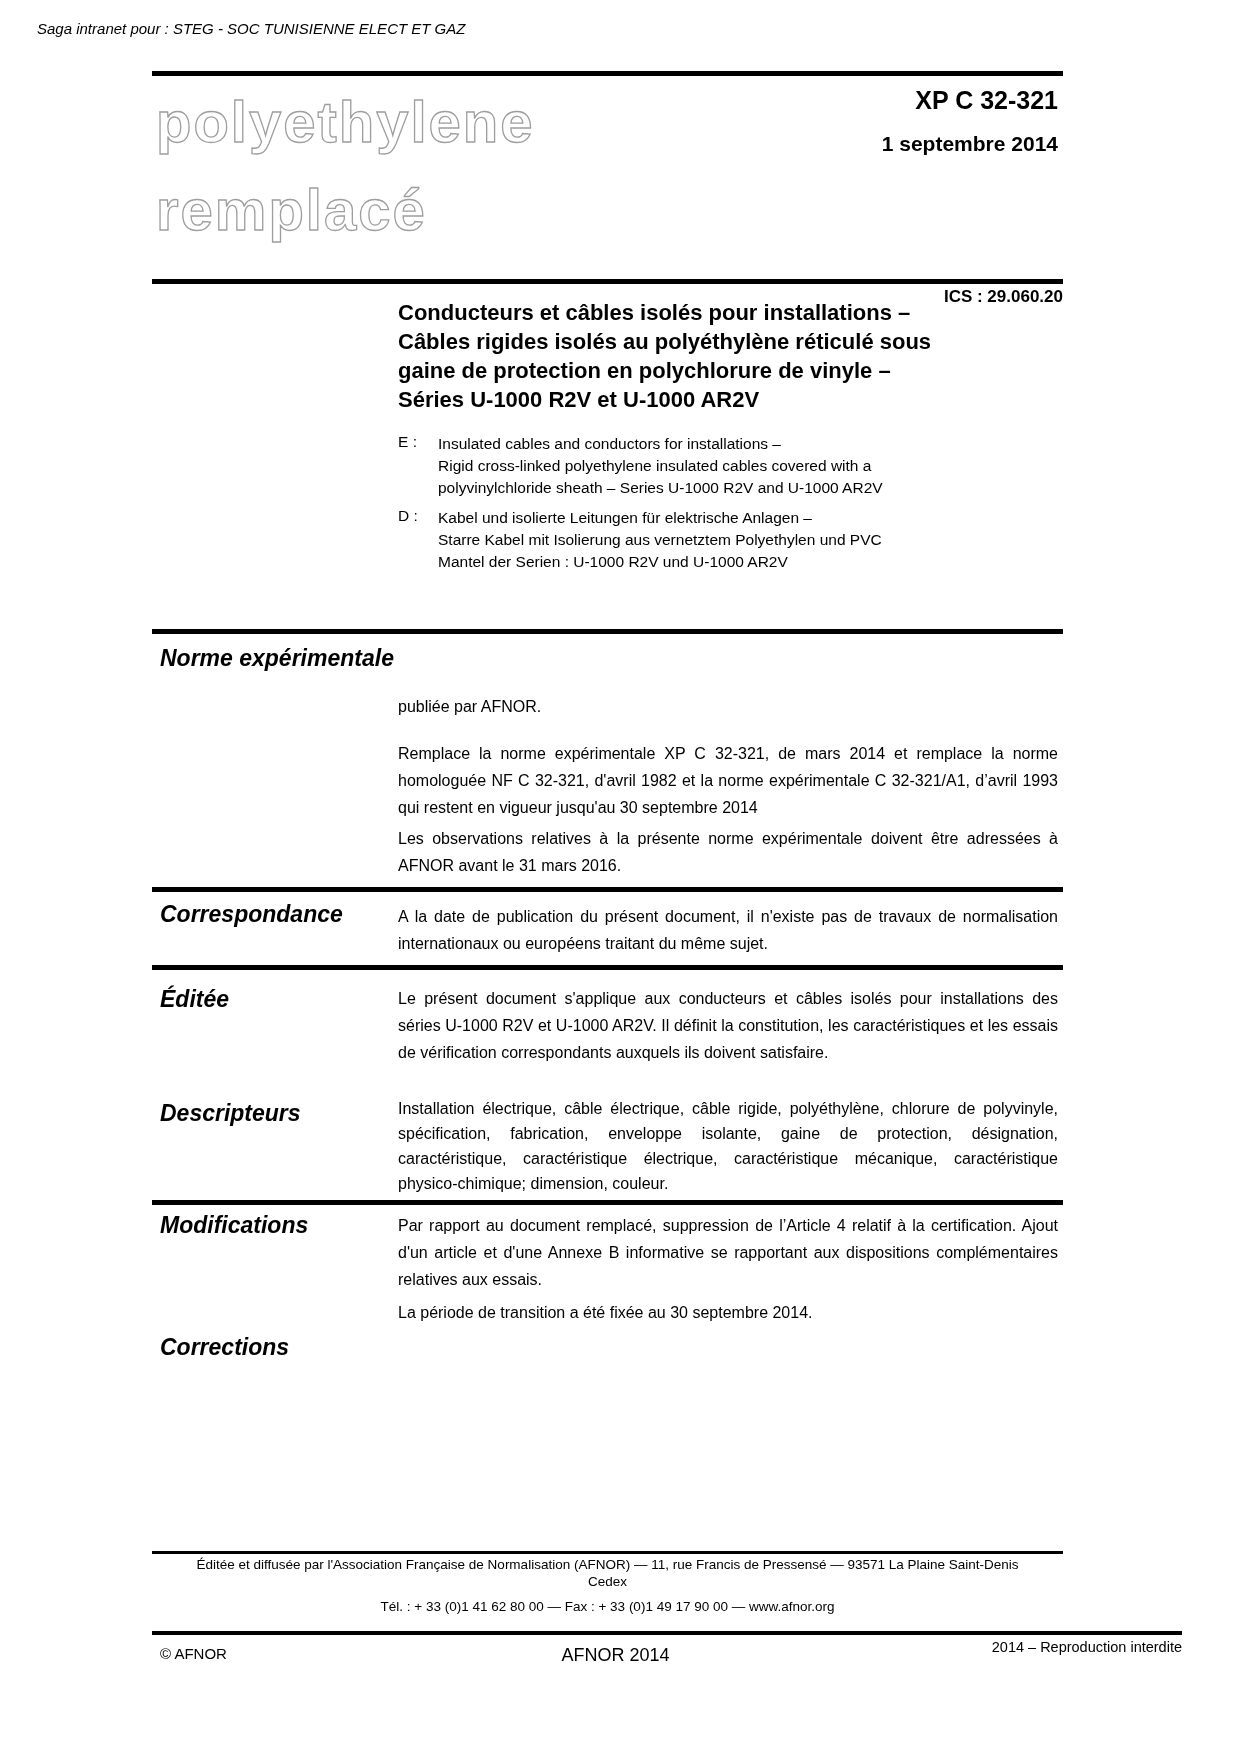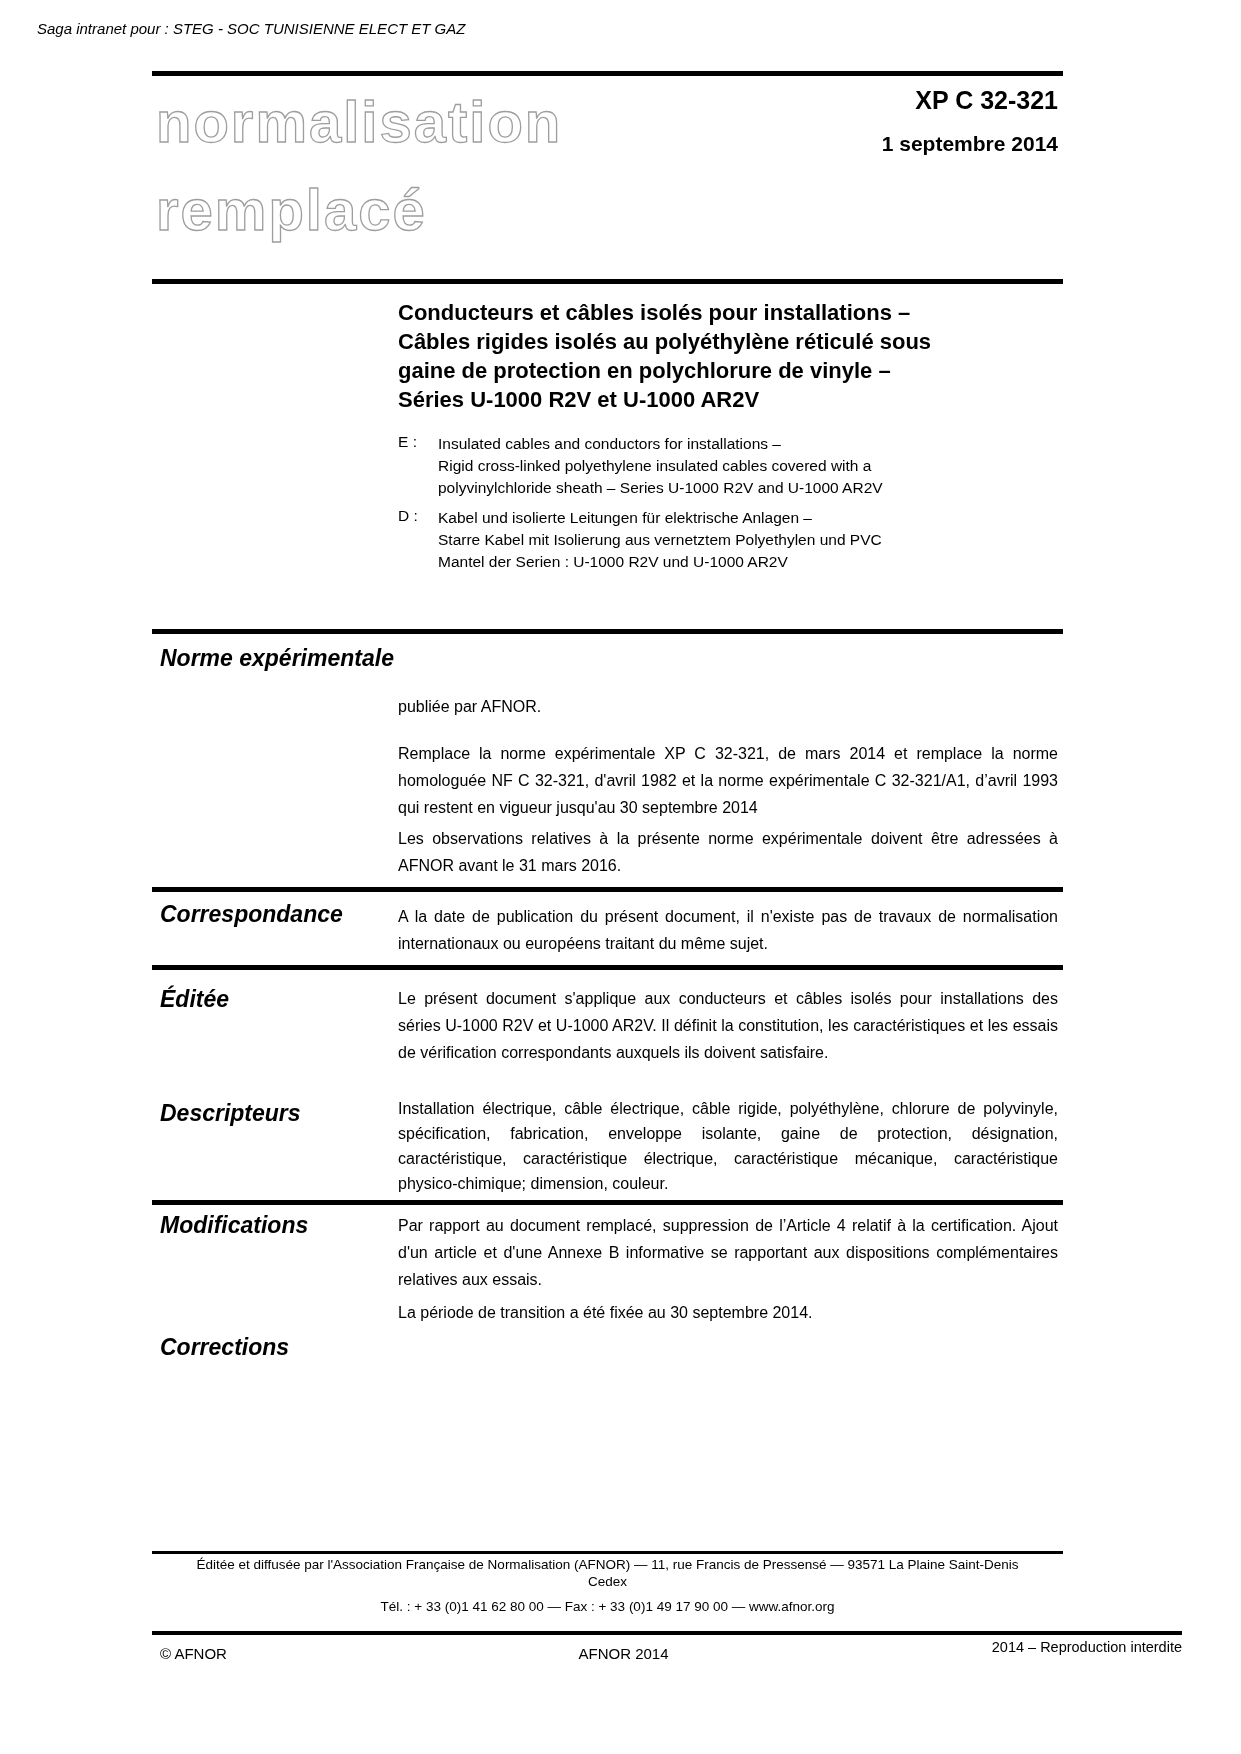--- a/index.html
+++ b/index.html
@@ -61,40 +61,41 @@
   .t-descr{top:1096px;line-height:25px;}
   .h-modif{top:1212px;}
   .t-modif{top:1212px;}
   .t-transition{top:1299px;text-align:left;}
   .h-correct{top:1334px;}
   .footer-line{left:152px;width:911px;text-align:center;font-size:13.5px;line-height:17px;}
   .f-addr{top:1556px;white-space:pre-line;}
   .f-contact{top:1598px;}
   .f-rule-b{top:1631px;left:152px;width:1030px;height:4px;background:#000;position:absolute;}
   .f-copy{left:160px;top:1645px;font-size:15px;}
-  .f-center{left:168px;top:1645px;width:911px;text-align:center;font-size:15px;}
+  .f-center{left:160px;top:1645px;width:911px;text-align:center;font-size:18px;}
   .f-right{left:800px;top:1639px;width:382px;text-align:right;font-size:14.5px;}
 </style>
 </head>
 <body>
 
 <div class="page">
 
   <div class="abs saga">Saga intranet pour : STEG - SOC TUNISIENNE ELECT ET GAZ</div>
 
   <div class="rule" style="top:71px;"></div>
 
-  <div class="abs logo logo1">normalisation</div>
+  <div class="abs logo logo1">polyethylene</div>
   <div class="abs logo logo2">remplacé</div>
 
   <div class="abs hdr-right refcode">XP C 32-321</div>
   <div class="abs hdr-right refdate">1 septembre 2014</div>
 
   <div class="rule" style="top:279px;"></div>
 
+  <div class="abs ics">ICS : 29.060.20</div>
 
   <div class="abs doc-title">Conducteurs et câbles isolés pour installations –
 Câbles rigides isolés au polyéthylène réticulé sous
 gaine de protection en polychlorure de vinyle –
 Séries U-1000 R2V et U-1000 AR2V</div>
 
   <div class="abs lang-label e-top">E :</div>
   <div class="abs lang-text e-top">Insulated cables and conductors for installations –
 Rigid cross-linked polyethylene insulated cables covered with a
 polyvinylchloride sheath – Series U-1000 R2V and U-1000 AR2V</div>

